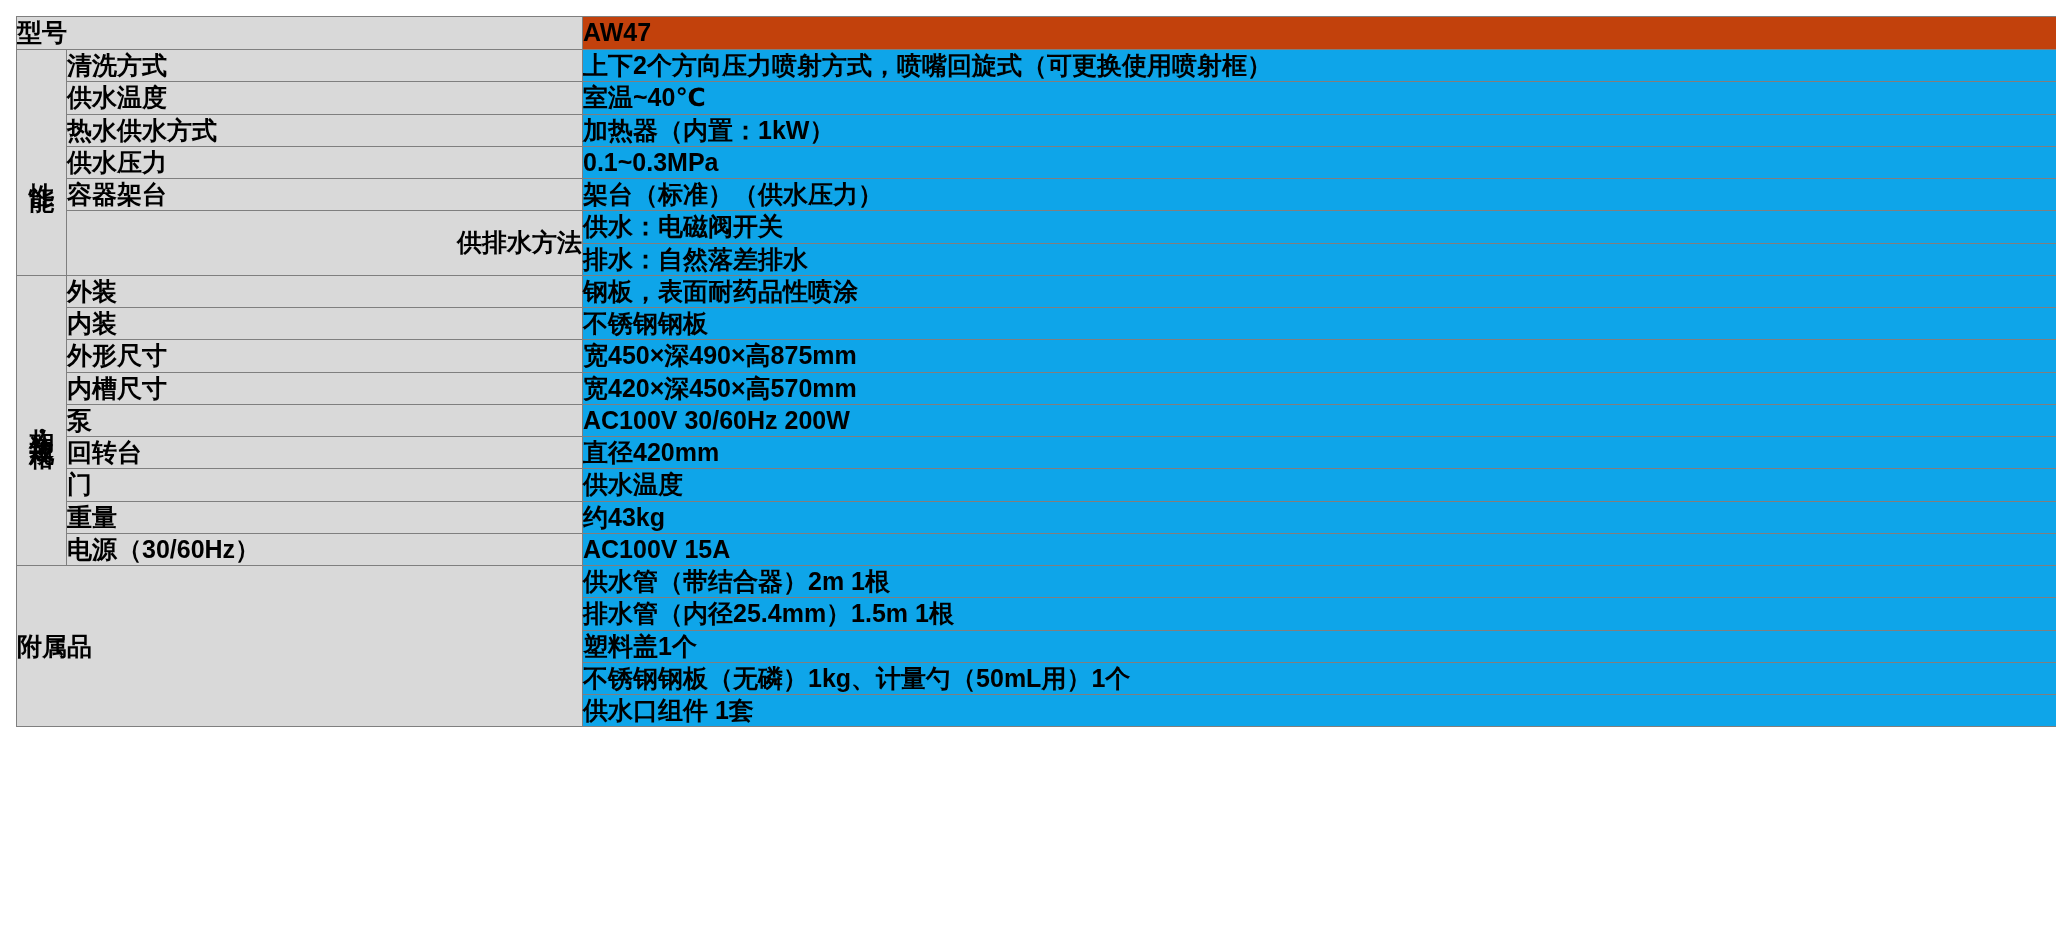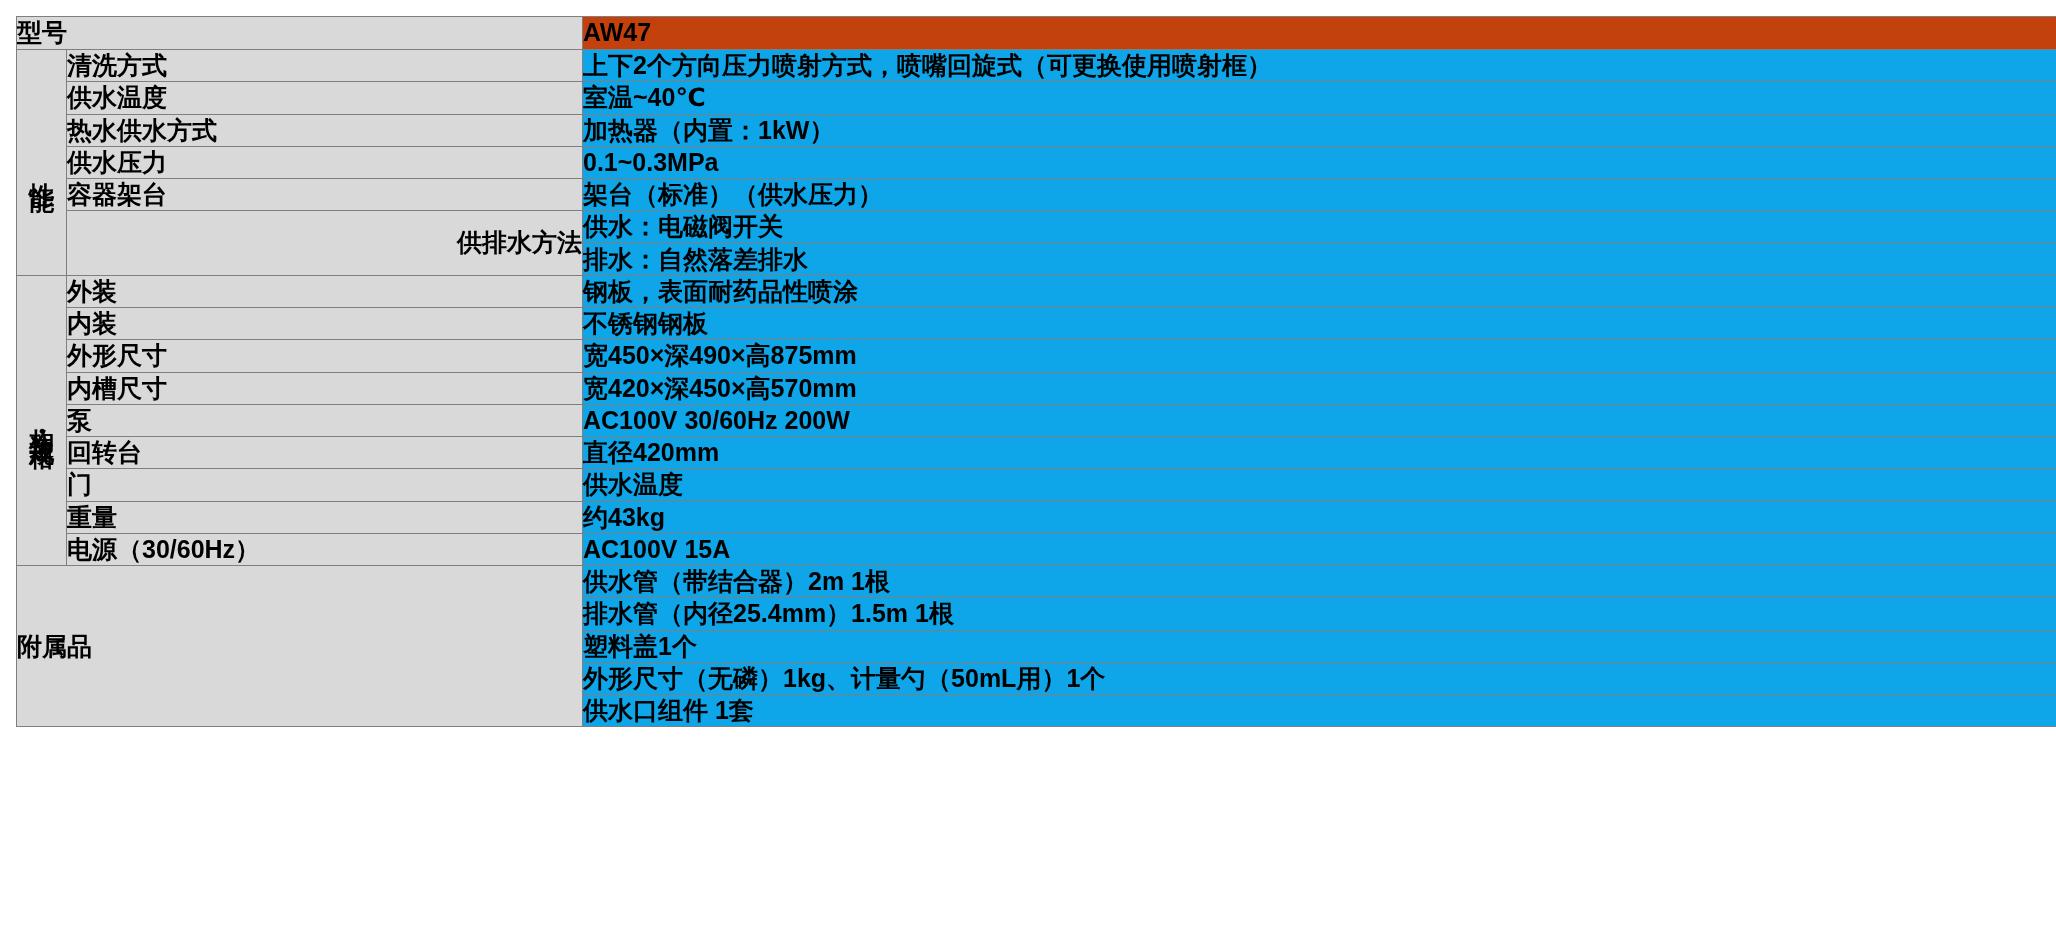--- a/index.html
+++ b/index.html
@@ -241,21 +241,21 @@
           <span>排水管（内径25.4mm）1.5m 1根</span>
         </td>
       </tr>
       <tr class="r-std">
         <td class="value">
           <span>塑料盖1个</span>
         </td>
       </tr>
       <tr class="r-std">
         <td class="value">
-          <span>外形尺寸（无磷）1kg、计量勺（50mL用）1个</span>
+          <span>不锈钢钢板（无磷）1kg、计量勺（50mL用）1个</span>
         </td>
       </tr>
       <tr class="r-std">
         <td class="value">
           <span>供水口组件 1套</span>
         </td>
       </tr>
     </tbody>
   </table>
 </div>

